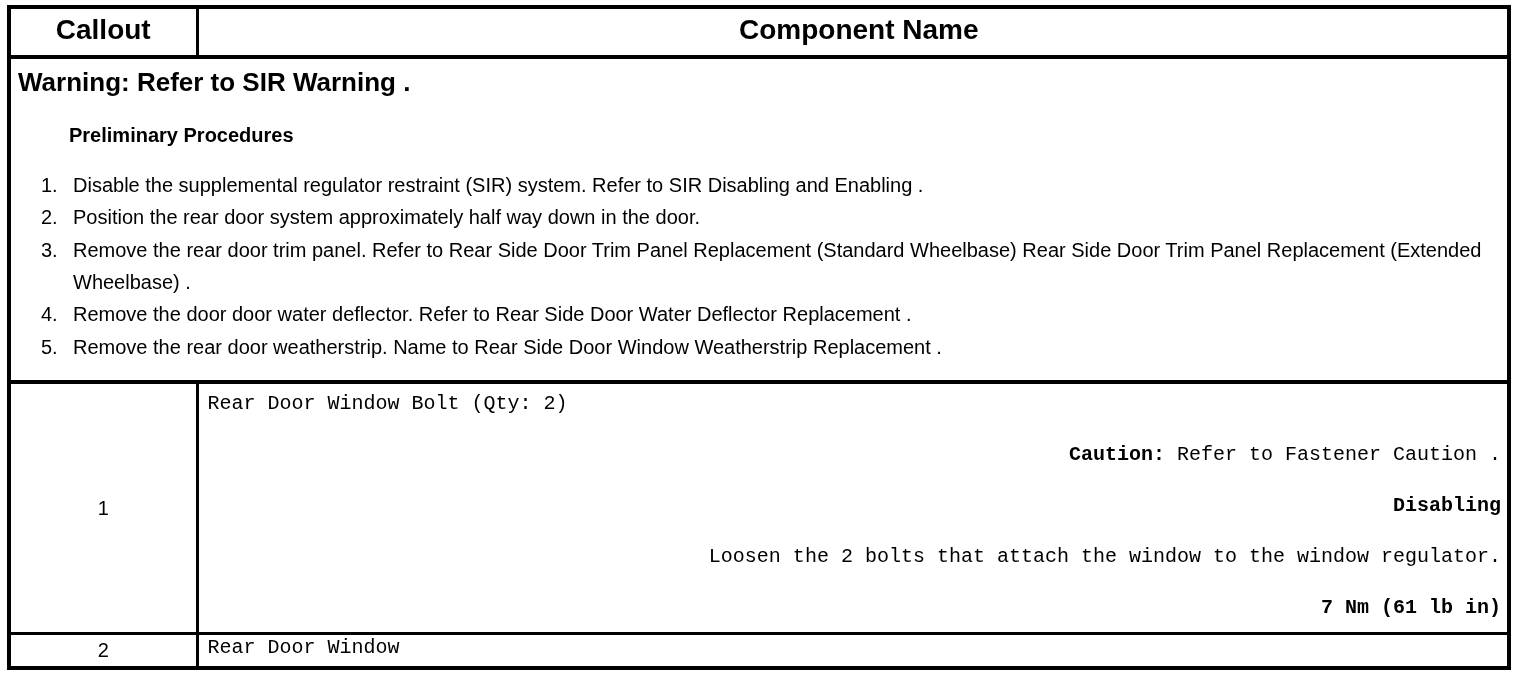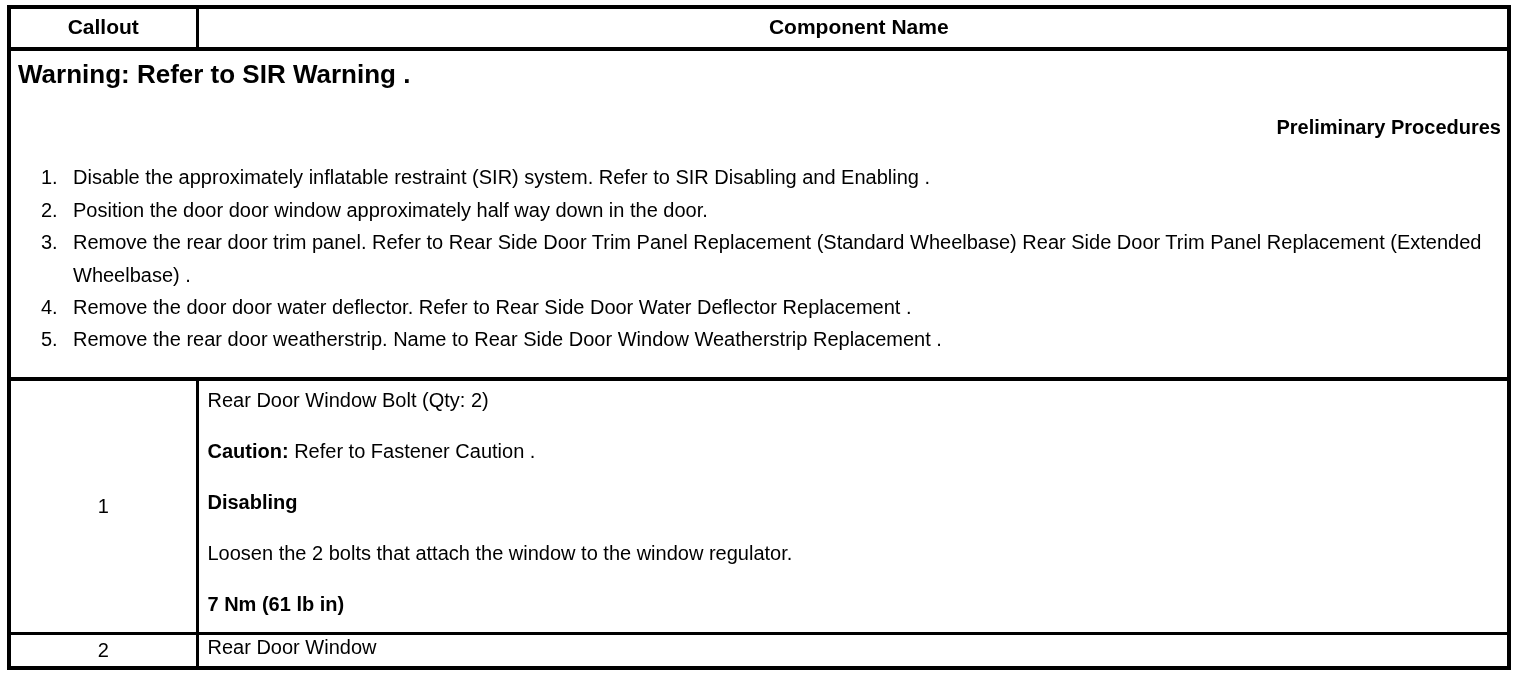--- a/index.html
+++ b/index.html
@@ -37,21 +37,21 @@
   td, th {
     border: 0;
     vertical-align: top;
     padding: 0;
   }
 
   
   tr.header-row th {
     border-bottom: 4px solid #000;
     font-weight: bold;
-    font-size: 21px;
+    font-size: 28px;
     text-align: center;
     padding: 6px 0 8px 0;
     line-height: 1.1;
   }
   tr.header-row th.th-callout {
     border-right: 3px solid #000;
   }
   tr.header-row th.th-component {
     padding-left: 12px;
   }
@@ -71,21 +71,20 @@
     padding: 0;
     line-height: 1.15;
   }
 
   .prelim-heading {
     font-weight: bold;
     font-size: 20px;
     margin: 0;
     padding: 26px 0 0 52px;
     line-height: 1.15;
-    text-align: right;
   }
 
   ol.prelim-list {
     list-style: none;
     margin: 0;
     padding: 0;
     font-size: 20px;
     line-height: 1.0;
   }
   ol.prelim-list li {
@@ -121,22 +120,23 @@
   }
 
   tr.row-1 td {
     border-bottom: 3px solid #000;
   }
 
   .blk {
     margin: 0;
     padding: 0 0 0 0;
     line-height: 1.15;
-  }
-  .blk + .blk { margin-top: 28px; }
+    font-family: Liberation Mono, monospace;
+  }
+  .blk + .blk { margin-top: 28px; text-align: right; }
   .blk.b { font-weight: bold; }
   .blk .lead { font-weight: bold; }
 
   tr.row-2 td.component-cell {
     padding-top: 1px;
     padding-bottom: 6px;
     margin-top: 36px;
   }
   tr.row-2 td.callout-cell {
     vertical-align: middle;
@@ -158,25 +158,25 @@
         <th class="th-component">Component Name</th>
       </tr>
 
       <tr class="prelim-row">
         <td colspan="2">
           <p class="warning-line">Warning: Refer to SIR Warning .</p>
           <p class="prelim-heading">Preliminary Procedures</p>
           <ol class="prelim-list">
             <li>
               <span class="num">1.</span>
-              <span class="txt">Disable the approximately inflatable restraint (SIR) system. Refer to SIR Disabling and Enabling .</span>
+              <span class="txt">Disable the supplemental regulator restraint (SIR) system. Refer to SIR Disabling and Enabling .</span>
             </li>
             <li>
               <span class="num">2.</span>
-              <span class="txt">Position the door door window approximately half way down in the door.</span>
+              <span class="txt">Position the rear door system approximately half way down in the door.</span>
             </li>
             <li>
               <span class="num">3.</span>
               <span class="txt">Remove the rear door trim panel. Refer to Rear Side Door Trim Panel Replacement (Standard Wheelbase) Rear Side Door Trim Panel Replacement (Extended Wheelbase) .</span>
             </li>
             <li>
               <span class="num">4.</span>
               <span class="txt">Remove the door door water deflector. Refer to Rear Side Door Water Deflector Replacement .</span>
             </li>
             <li>

